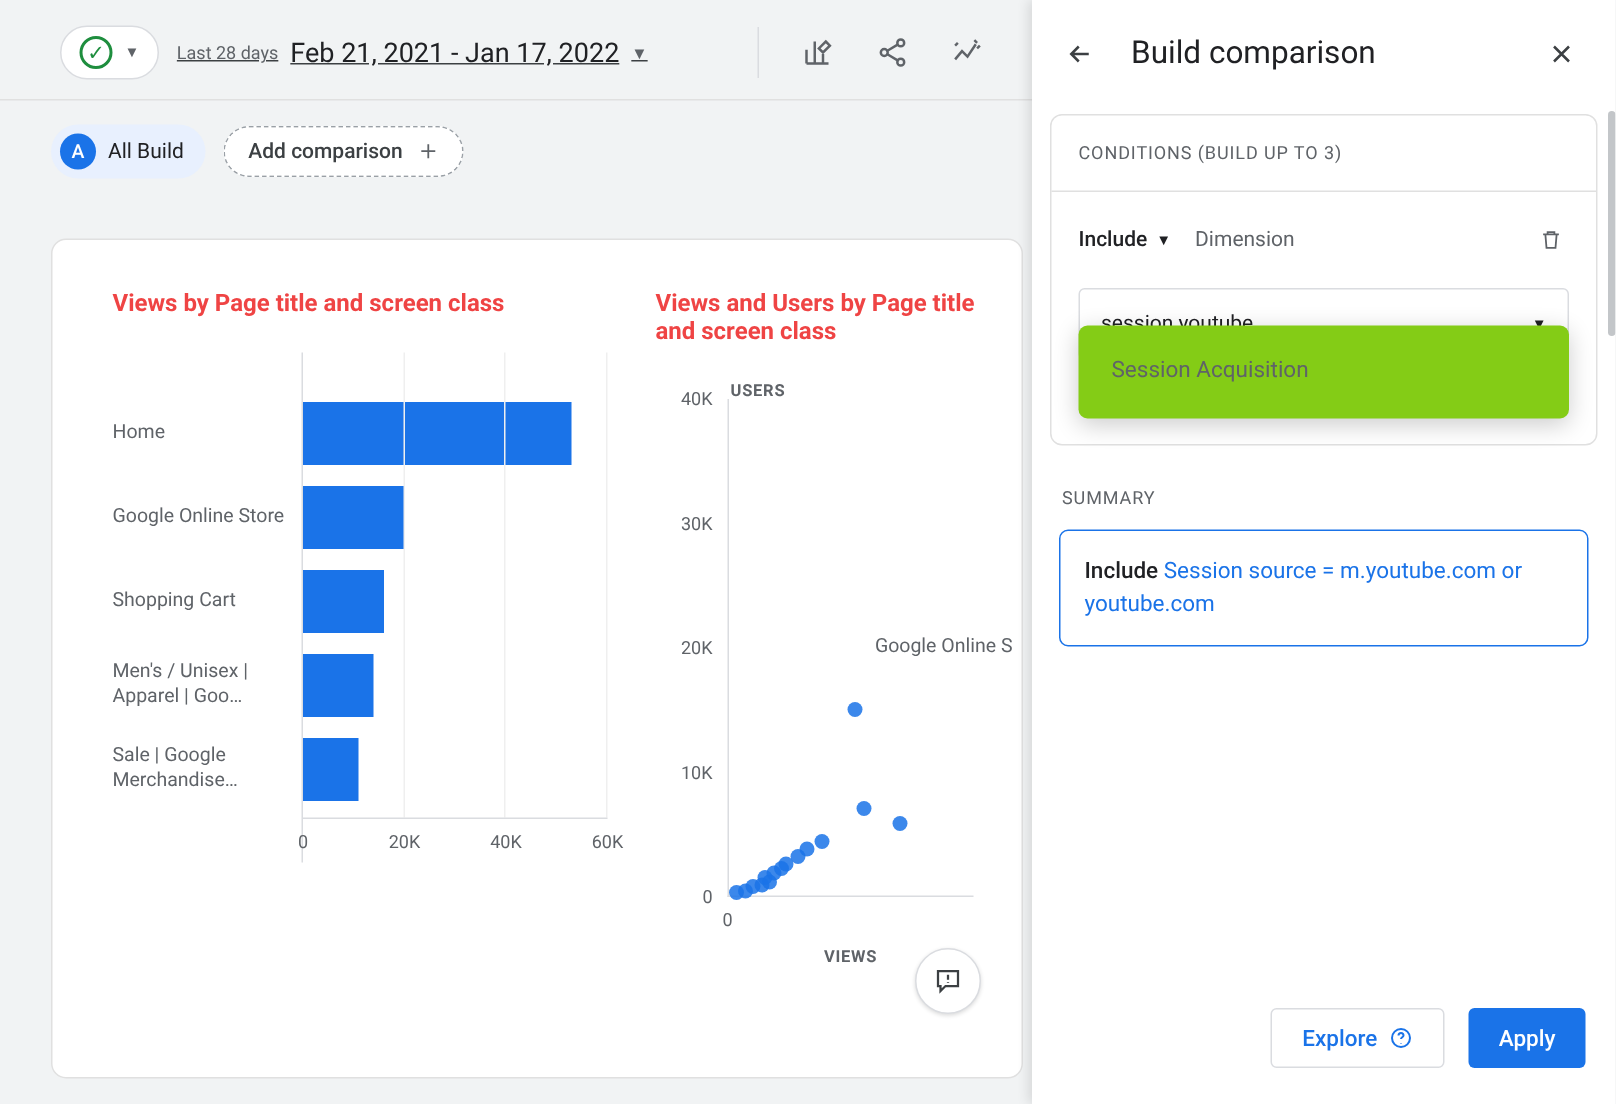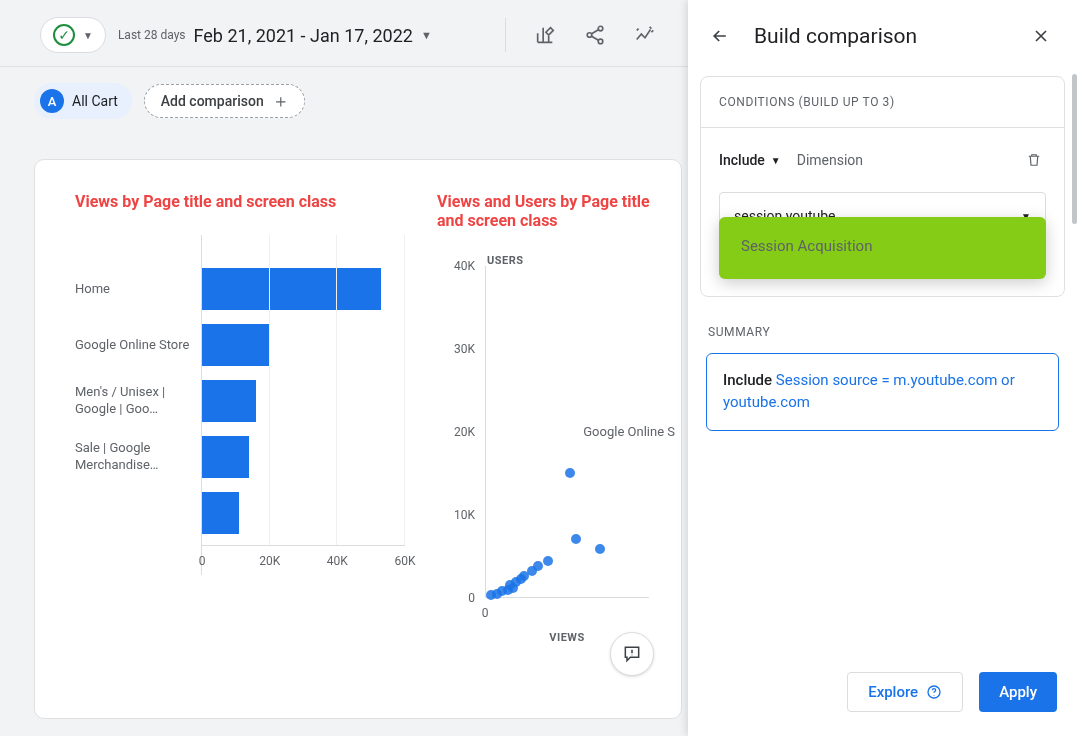--- a/index.html
+++ b/index.html
@@ -43,21 +43,21 @@
   .date-chip .check-circle {
     width: 22px; height: 22px;
     border: 2px solid #1e8e3e;
     border-radius: 50%;
     display: flex; align-items: center; justify-content: center;
     color: #1e8e3e;
     font-size: 14px;
   }
   .date-chip .caret { color: #5f6368; font-size: 10px; }
   .date-range {
-    display: flex; align-items: center; gap: 8px;
+    display: flex; align-items: center; gap: 8px; text-decoration: underline;
   }
   .date-range .label { color: #5f6368; font-size: 12px; }
   .date-range .value { color: #202124; font-size: 18px; font-weight: 400; }
   .date-range .caret { color: #5f6368; font-size: 11px; }
 
   .top-divider { width: 1px; height: 34px; background: #dadce0; margin: 0 8px; }
   .icon-btn {
     width: 38px; height: 38px;
     display: inline-flex; align-items: center; justify-content: center;
     border-radius: 50%;
@@ -401,38 +401,39 @@
       <svg viewBox="0 0 24 24">
           <path d="M3 17l5-6 4 4 6-9"></path>
           <path d="M17 3l2 2M19 9l2-2M5 5l-2 2"></path>
         </svg>
     </div>
   </div>
 
   <div class="comparison-row">
     <div class="pill allusers">
       <span class="letter">A</span>
-      <span class="text">All Cart</span>
+      <span class="text">All Build</span>
     </div>
     <div class="pill addcomp">
       <span>Add comparison</span>
       <span class="plus">＋</span>
     </div>
   </div>
 
   <div class="card">
     <div class="charts-row">
 
       <div class="chart-block" style="flex:0 0 330px">
         <div class="chart-title">Views by Page title and screen class</div>
         <div class="bar-chart">
           <div class="bar-labels" id="bar-labels">
               <div class="bar-row-label">Home</div>
               <div class="bar-row-label">Google Online Store</div>
-              <div class="bar-row-label">Men's / Unisex | Google | Goo…</div>
+              <div class="bar-row-label">Shopping Cart</div>
+              <div class="bar-row-label">Men's / Unisex | Apparel | Goo…</div>
               <div class="bar-row-label">Sale | Google Merchandise…</div>
             </div>
           <div class="bar-plot">
             <div class="bar-grid">
                 <div></div>
                 <div></div>
                 <div></div>
               </div>
             <div id="bar-rows">
                 <div class="bar-row">

